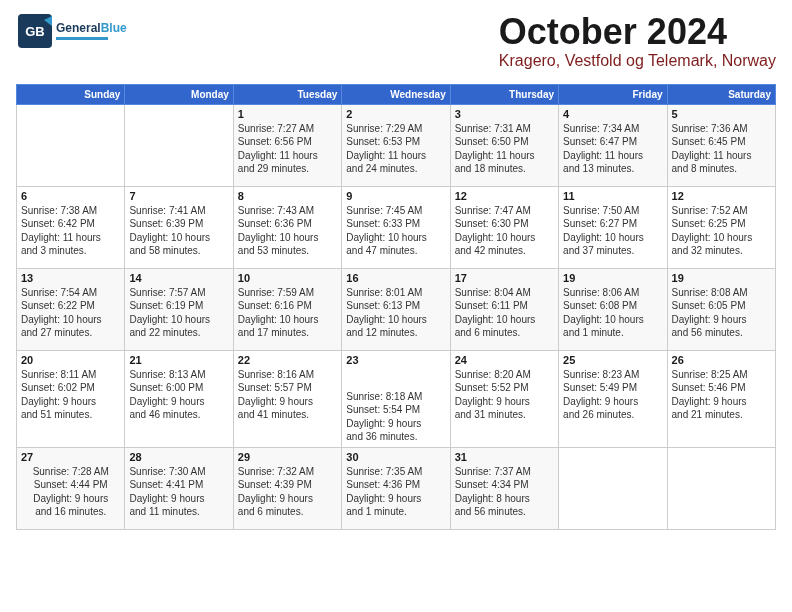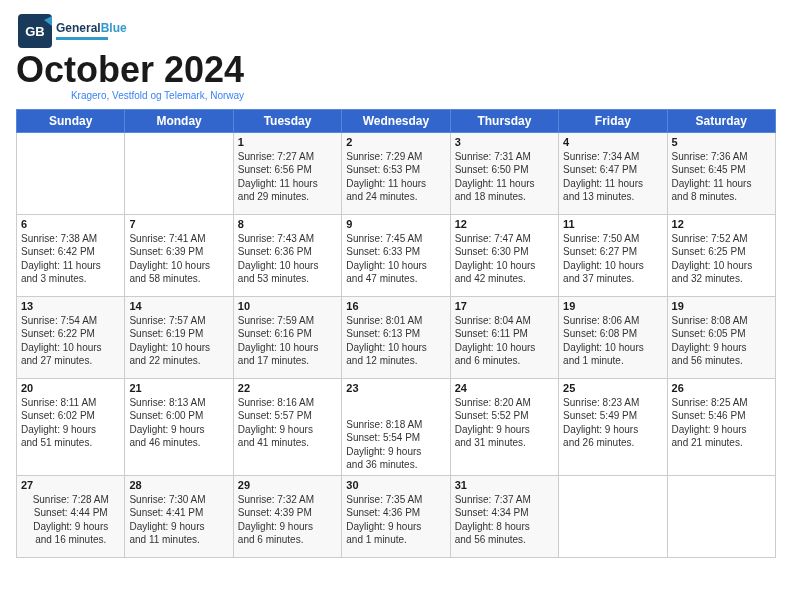--- a/index.html
+++ b/index.html
@@ -11,54 +11,52 @@
       overflow: hidden;
     }
     .container {
       width: 792px;
       padding: 12px 16px 8px 16px;
     }
     .header {
       display: flex;
       align-items: flex-start;
       justify-content: space-between;
-      margin-bottom: 8px;
-      flex-direction: column;
+      margin-bottom: 14px;
     }
     .logo {
       display: flex;
       flex-direction: column;
       align-items: flex-start;
     }
     .title-section {
-      text-align: right;
     }
     .month-title {
       font-size: 36px;
       font-weight: bold;
       color: #1a1a1a;
       line-height: 1.1;
     }
     .subtitle {
-      font-size: 10px;
-      color: #3b82f6;
+      font-size: 16px;
+      color: #7f1d1d;
       font-weight: normal;
     }
     table {
       width: 100%;
       border-collapse: collapse;
       table-layout: fixed;
     }
     thead tr th {
       background: #3366cc;
       color: #fff;
-      font-size: 12px;
+      font-size: 10px;
       font-weight: bold;
       padding: 4px 4px;
-      text-align: center;
+      text-align: right;
       border: 1px solid #5588dd;
     }
     tbody tr td {
       border: 1px solid #ccc;
       vertical-align: top;
       padding: 3px 4px;
       font-size: 9px;
       color: #222;
       height: 82px;
       background: #fff;

